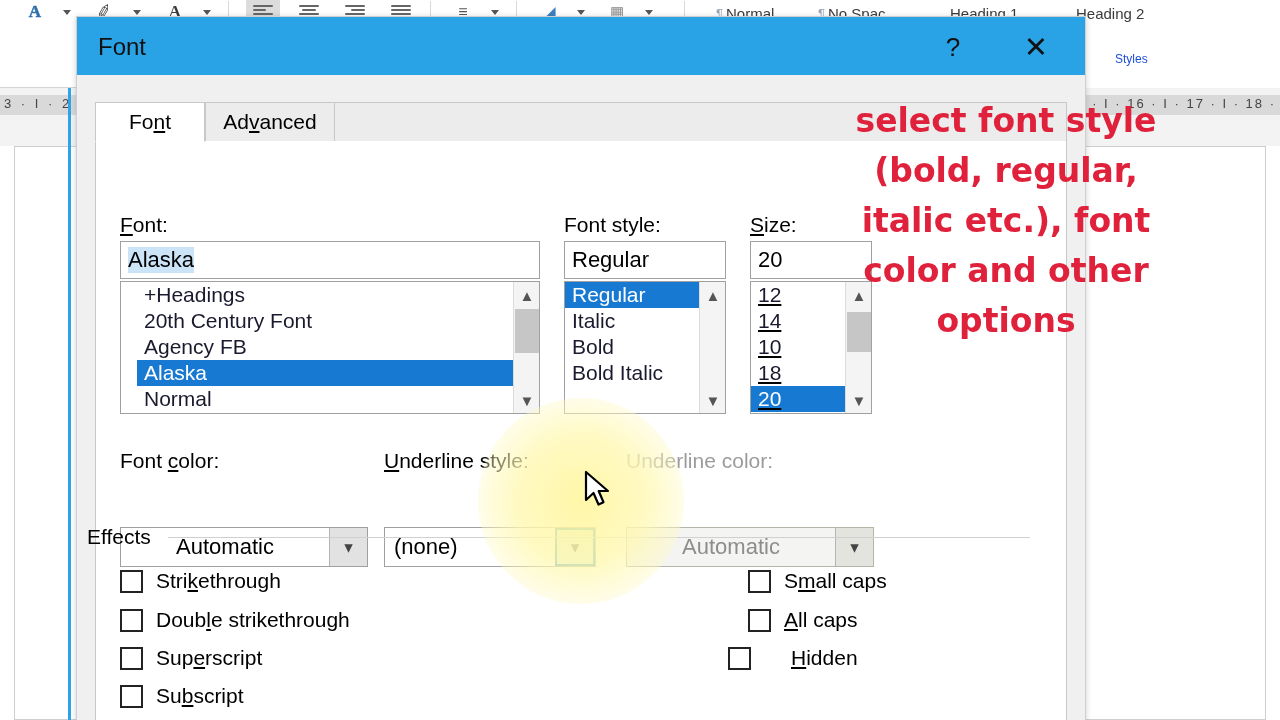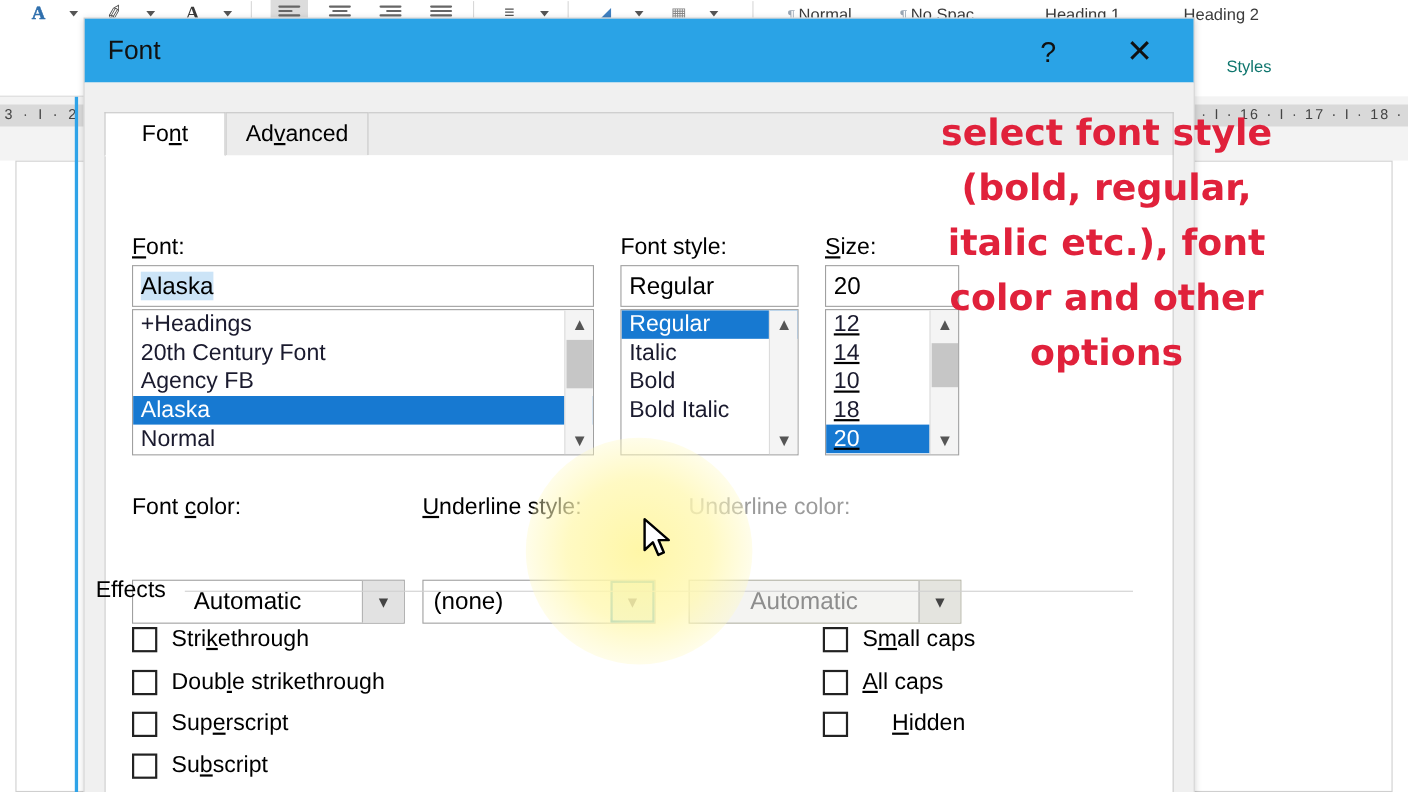--- a/index.html
+++ b/index.html
@@ -48,21 +48,21 @@
   }
   .style-chip {
     position: absolute; top: 0px; height: 26px;
     display: flex; align-items: center; gap: 3px;
     font-size: 15px; color: #3b3b3b;
     white-space: nowrap;
   }
   .pilcrow { color: #9aa7b5; font-size: 13px; }
   .styles-label {
     position: absolute; left: 415px; top: 52px;
-    font-size: 15px; color: #0f766e;
+    font-size: 12px; color: #1d4ed8;
   }
 
   
   .ruler-area {
     position: absolute; left: 0; top: 88px; width: 1280px; height: 58px;
     background: #f3f3f3;
   }
   .ruler-bar {
     position: absolute; left: 0; top: 7px; height: 20px; width: 1280px;
     background: #d9d9d9;
@@ -369,21 +369,21 @@
           <span><span>Ad</span><span class="u">v</span><span>anced</span></span>
         </div>
       </div>
 
       <div class="panel">
 
         <div class="lbl" style="left:24px;top:72px;"><span class="u">F</span><span>ont:</span></div>
         <div class="textbox" style="left:24px;top:100px;width:420px;height:38px;">
           <span class="sel-text">Alaska</span>
         </div>
-        <div class="listbox" style="left:24px;top:140px;width:420px;height:133px;">
+        <div class="listbox" style="left:24px;top:140px;width:420px;height:133px;padding-left:16px;">
           <div class="listrow">+Headings</div>
           <div class="listrow">20th Century Font</div>
           <div class="listrow">Agency FB</div>
           <div class="listrow sel">Alaska</div>
           <div class="listrow">Normal</div>
           <div class="sbar" style="right:0;">
             <div class="sbtn up">▲</div>
             <div class="sthumb" style="top:27px;height:44px;"></div>
             <div class="sbtn down">▼</div>
           </div>
@@ -466,21 +466,21 @@
         </div>
 
         <div class="cb-row" style="left:652px;top:428px;">
           <span class="cbox"></span>
           <span class="cb-label"><span>S</span><span class="u">m</span><span>all caps</span></span>
         </div>
         <div class="cb-row" style="left:652px;top:467px;">
           <span class="cbox"></span>
           <span class="cb-label"><span></span><span class="u">A</span><span>ll caps</span></span>
         </div>
-        <div class="cb-row" style="left:652px;top:505px;gap:40px;">
+        <div class="cb-row" style="left:632px;top:505px;gap:40px;">
           <span class="cbox"></span>
           <span class="cb-label"><span></span><span class="u">H</span><span>idden</span></span>
         </div>
 
       </div>
     </div>
   </div>
 
   <div class="hl-glow"></div>
 

